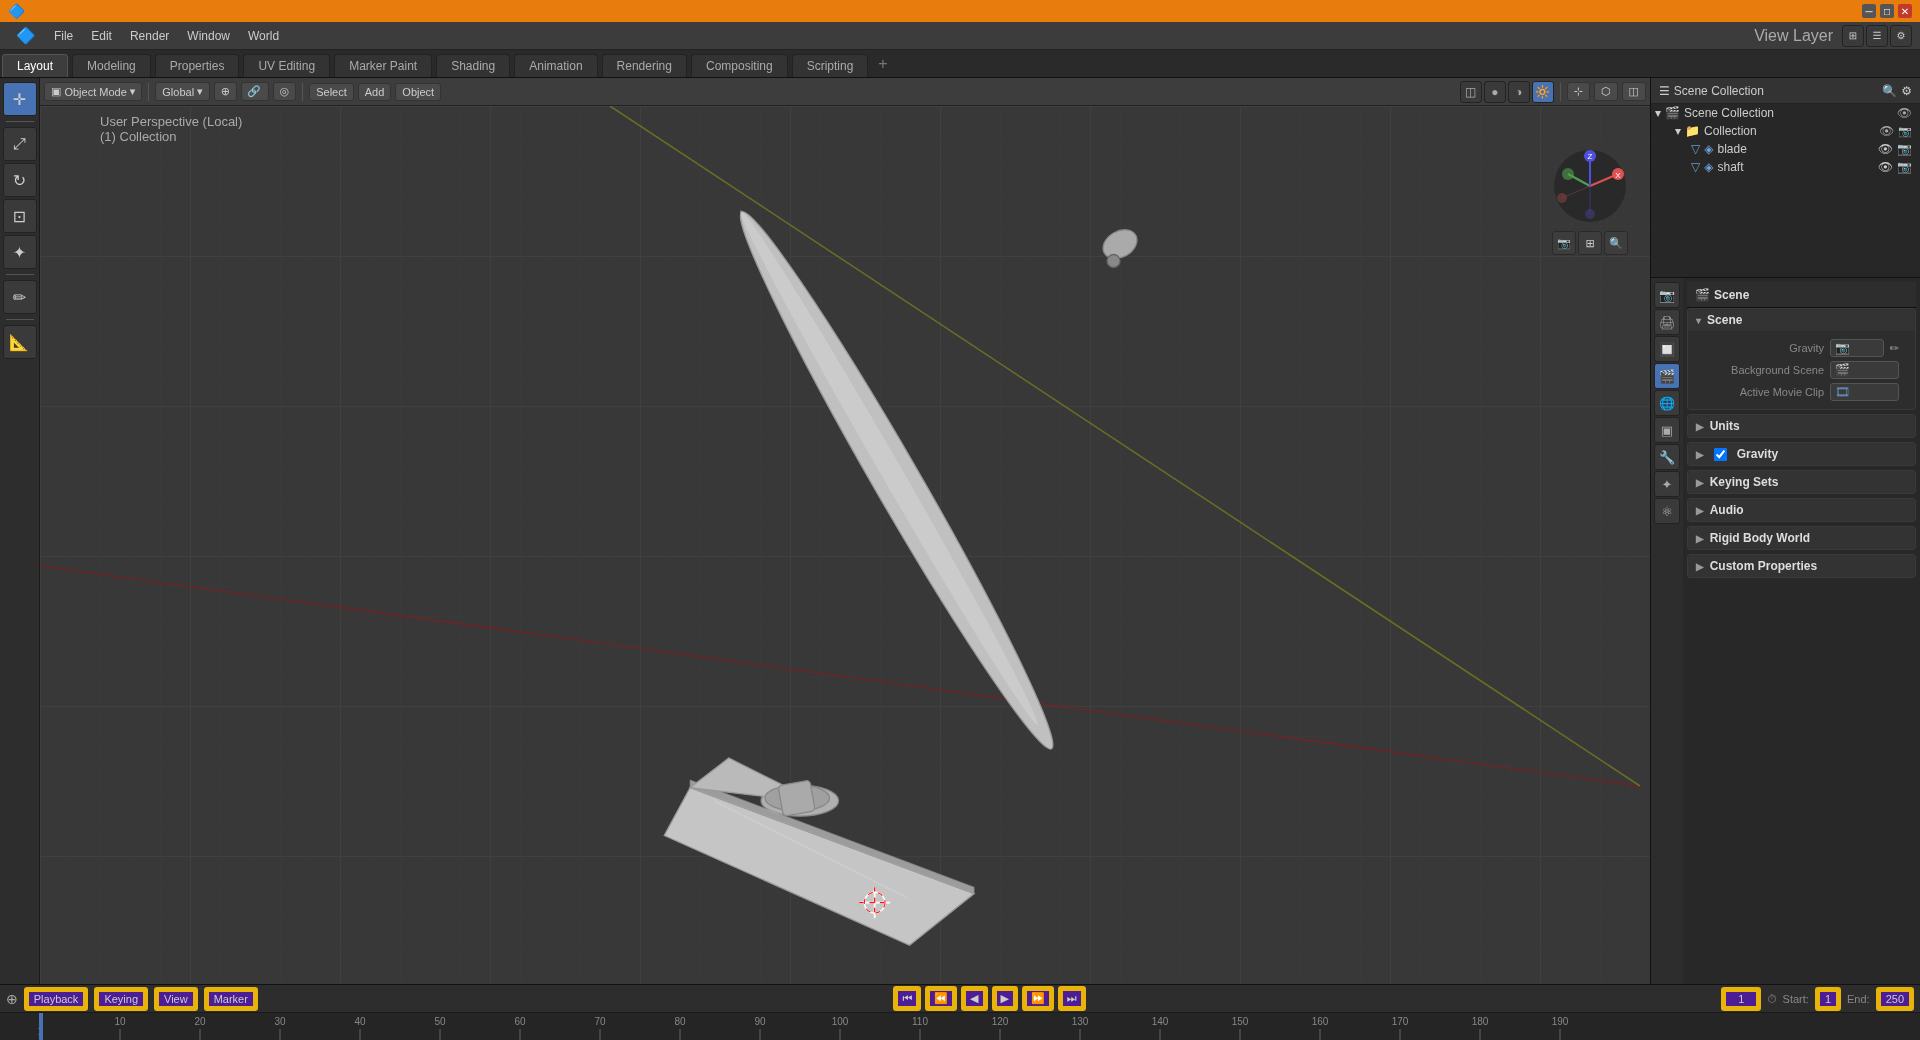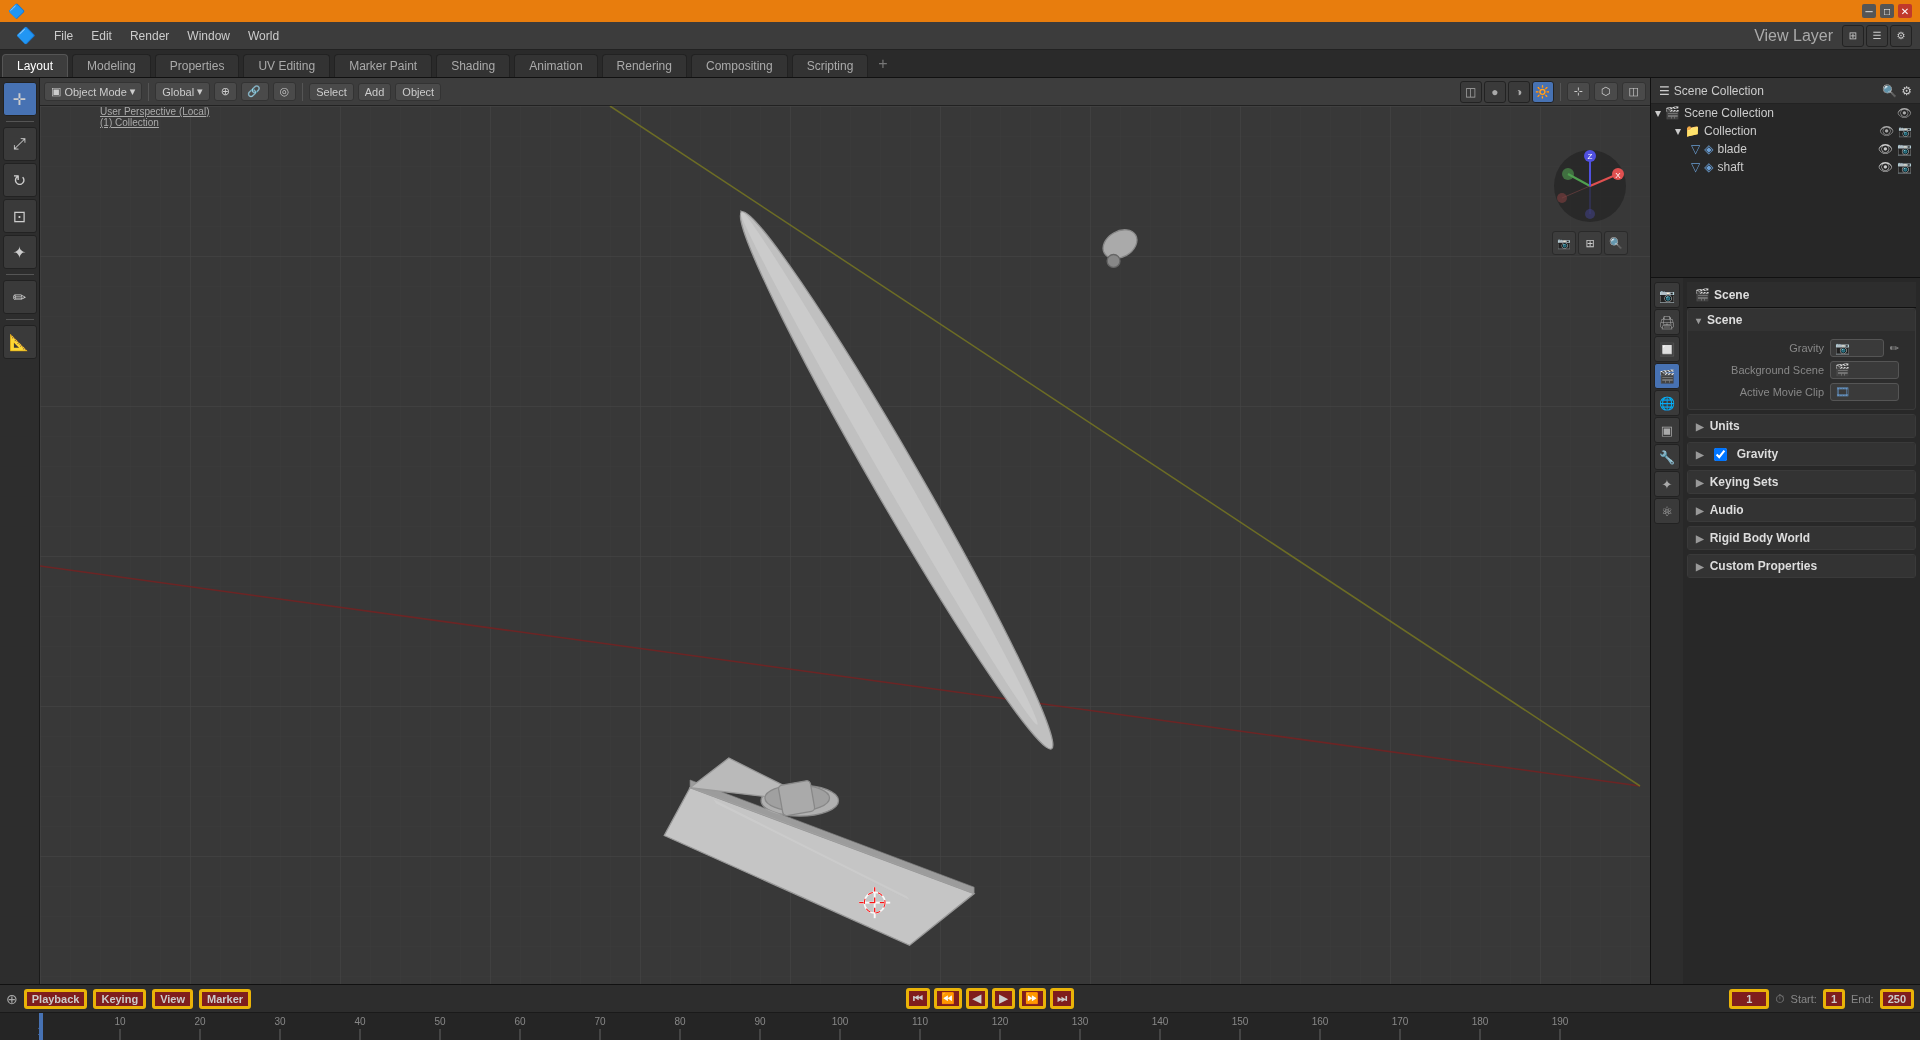--- a/index.html
+++ b/index.html
@@ -276,27 +276,26 @@
     }
     .prop-section-body {
       padding: 6px 8px;
       font-size: 11px;
     }
     .prop-triangle { color: #999; font-size: 10px; }
 
     
     #viewport-info {
       position: absolute;
-      top: 28px;
+      top: 36px;
       left: 60px;
       color: #aaa;
-      font-size: 10px;
+      font-size: 13px;
       z-index: 10;
       pointer-events: none;
-      text-decoration: underline;
     }
 
     
     .grid-svg {
       position: absolute;
       top: 0; left: 0;
       width: 100%;
       height: 100%;
     }
 
@@ -343,27 +342,26 @@
     }
     #timeline-ruler-row {
       flex: 1;
       position: relative;
       background: #272727;
       overflow: hidden;
     }
 
     .tl-btn {
       padding: 1px 5px;
-      background: #7f1d1d;
-      border: 3px solid #eab308;
+      background: #4c1d95;
+      border: 5px solid #eab308;
       border-radius: 3px;
       color: #ccc;
       font-size: 11px;
       cursor: pointer;
-      font-weight: bold;
     }
 
     
     .shade-icons {
       display: flex;
       gap: 2px;
     }
     .shade-icon {
       width: 22px;
       height: 22px;

